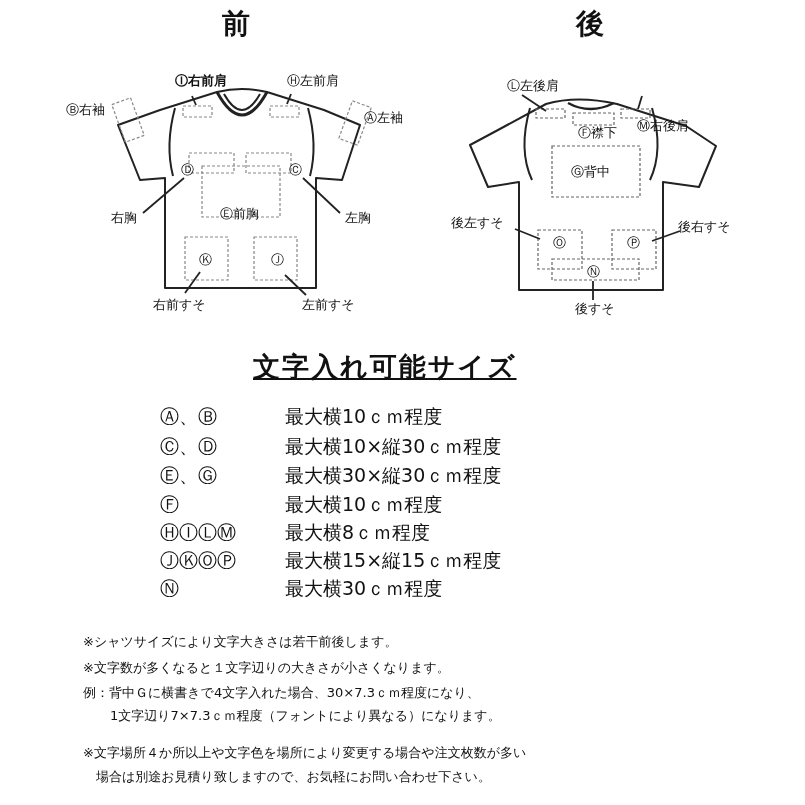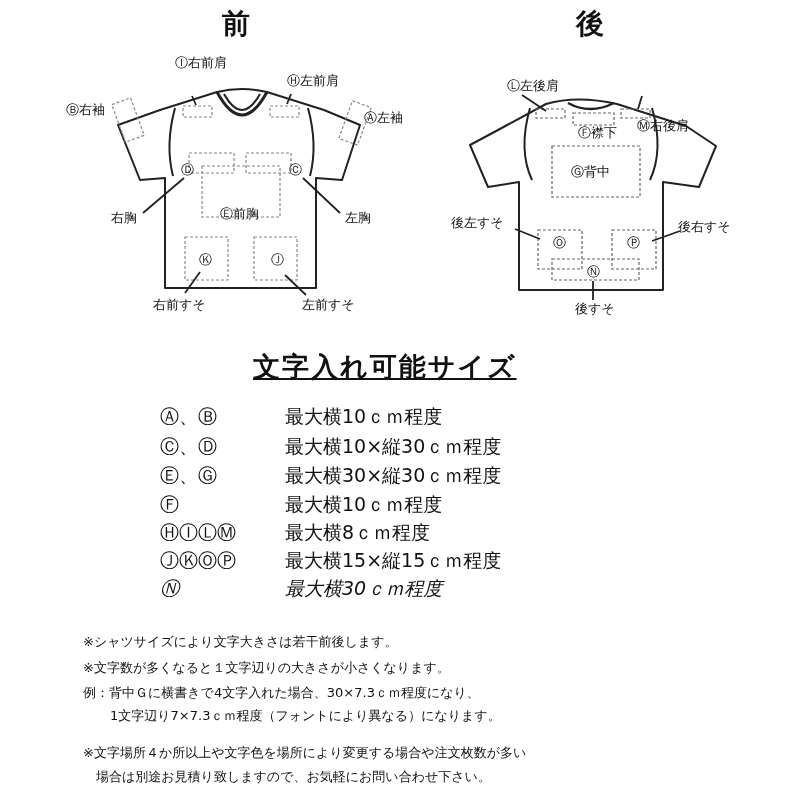--- a/index.html
+++ b/index.html
@@ -67,21 +67,21 @@
   <g stroke="#222" stroke-width="1.8">
     <line x1="522" y1="95" x2="546" y2="111"></line>
     <line x1="642" y1="96" x2="638" y2="109"></line>
     <line x1="515" y1="229" x2="540" y2="239"></line>
     <line x1="680" y1="231" x2="652" y2="241"></line>
     <line x1="593" y1="281" x2="593" y2="300"></line>
   </g>
 </svg>
 
 <div class="abs view-title" style="left:222px; top:10px;">前</div>
-<div class="abs lbl" style="left:175px; top:56px;">Ⓘ右前肩</div>
+<div class="abs lbl" style="left:175px; top:74px;font-weight:bold;">Ⓘ右前肩</div>
 <div class="abs lbl" style="left:287px; top:74px;text-align:right;">Ⓗ左前肩</div>
 <div class="abs lbl" style="left:66px; top:103px;">Ⓑ右袖</div>
 <div class="abs lbl" style="left:364px; top:111px;">Ⓐ左袖</div>
 <div class="abs lbl" style="left:181px; top:163px;">Ⓓ</div>
 <div class="abs lbl" style="left:289px; top:163px;">Ⓒ</div>
 <div class="abs lbl" style="left:111px; top:211px;">右胸</div>
 <div class="abs lbl" style="left:345px; top:211px;">左胸</div>
 <div class="abs lbl" style="left:220px; top:207px;">Ⓔ前胸</div>
 <div class="abs lbl" style="left:199px; top:253px;">Ⓚ</div>
 <div class="abs lbl" style="left:271px; top:253px;">Ⓙ</div>
@@ -113,21 +113,21 @@
 </div>
 <div class="size-row" style="top:495px;">
   <span class="keys">Ⓕ</span><span class="desc">最大横10ｃｍ程度</span>
 </div>
 <div class="size-row" style="top:523px;">
   <span class="keys">ⒽⒾⓁⓂ</span><span class="desc">最大横8ｃｍ程度</span>
 </div>
 <div class="size-row" style="top:551px;">
   <span class="keys">ⒿⓀⓄⓅ</span><span class="desc">最大横15×縦15ｃｍ程度</span>
 </div>
-<div class="size-row" style="top:579px;font-style:italic;">
+<div class="size-row" style="top:579px;">
   <span class="keys">Ⓝ</span><span class="desc">最大横30ｃｍ程度</span>
 </div>
 
 <div class="abs note" style="left:83px; top:635px;">※シャツサイズにより文字大きさは若干前後します。</div>
 <div class="abs note" style="left:83px; top:661px;">※文字数が多くなると１文字辺りの大きさが小さくなります。</div>
 <div class="abs note" style="left:83px; top:686px;">例：背中Ｇに横書きで4文字入れた場合、30×7.3ｃｍ程度になり、</div>
 <div class="abs note" style="left:110px; top:709px;">1文字辺り7×7.3ｃｍ程度（フォントにより異なる）になります。</div>
 <div class="abs note" style="left:83px; top:746px;">※文字場所４か所以上や文字色を場所により変更する場合や注文枚数が多い</div>
 <div class="abs note" style="left:96px; top:770px;">場合は別途お見積り致しますので、お気軽にお問い合わせ下さい。</div>
 

